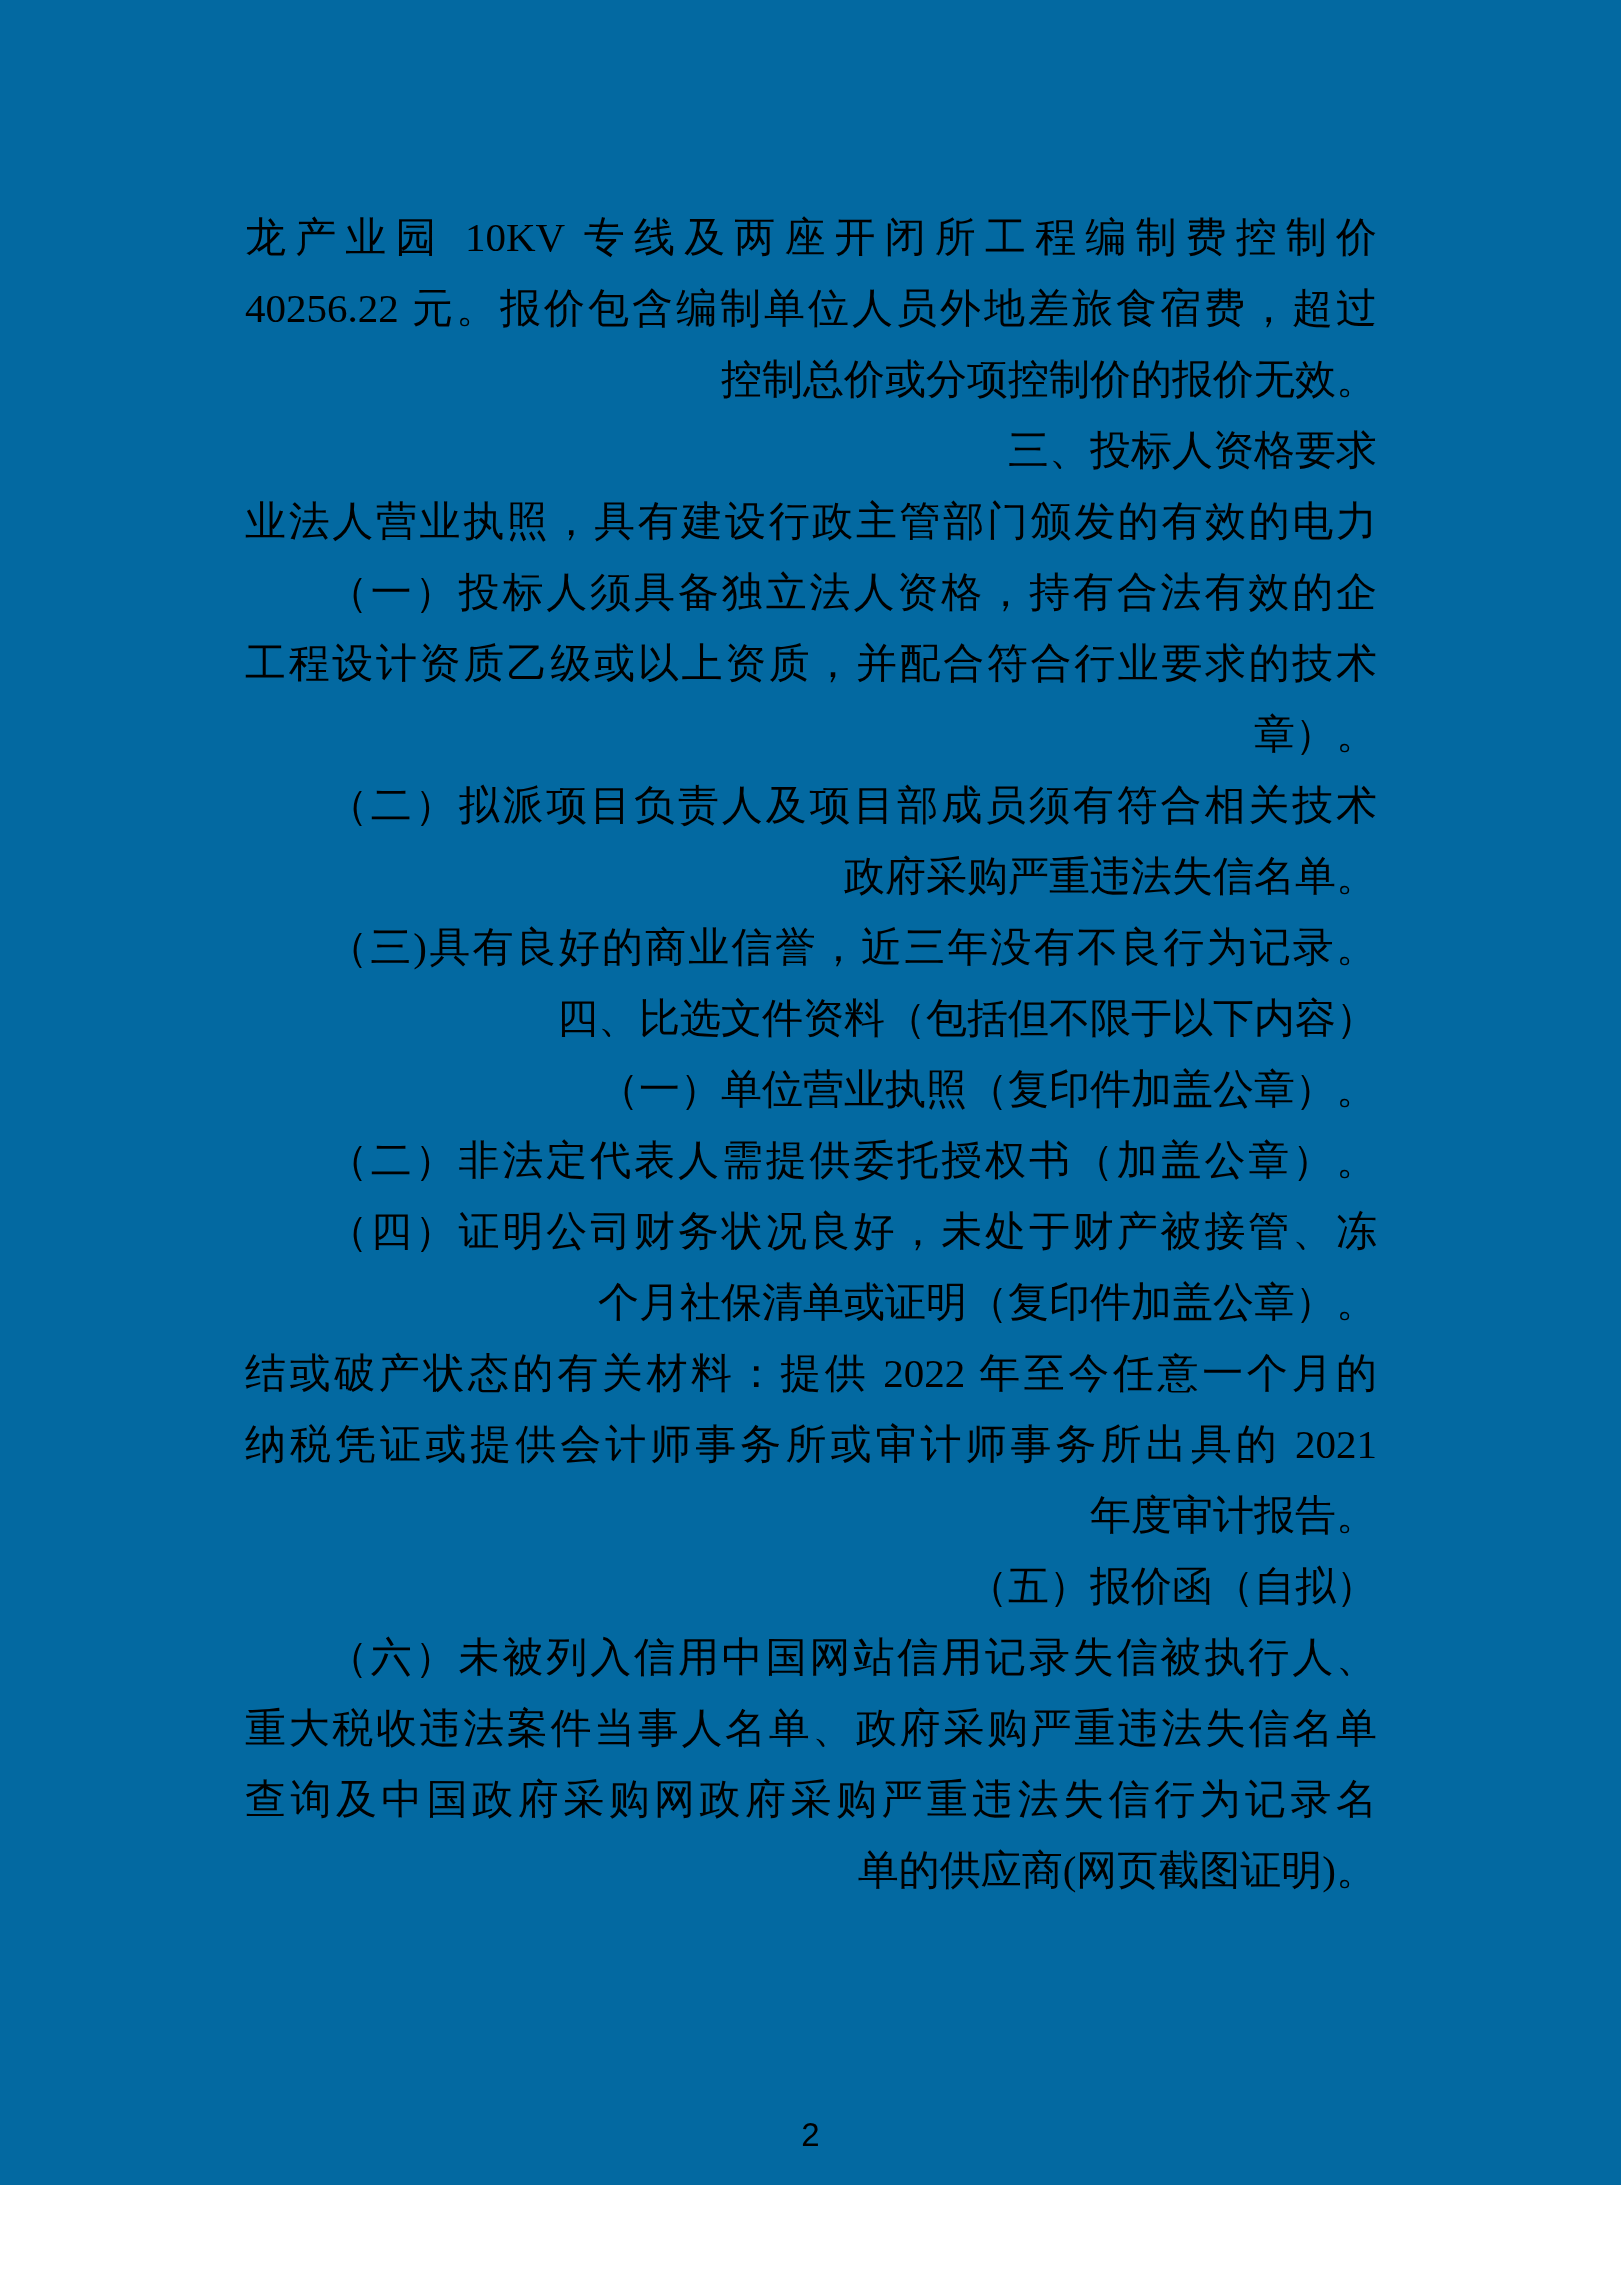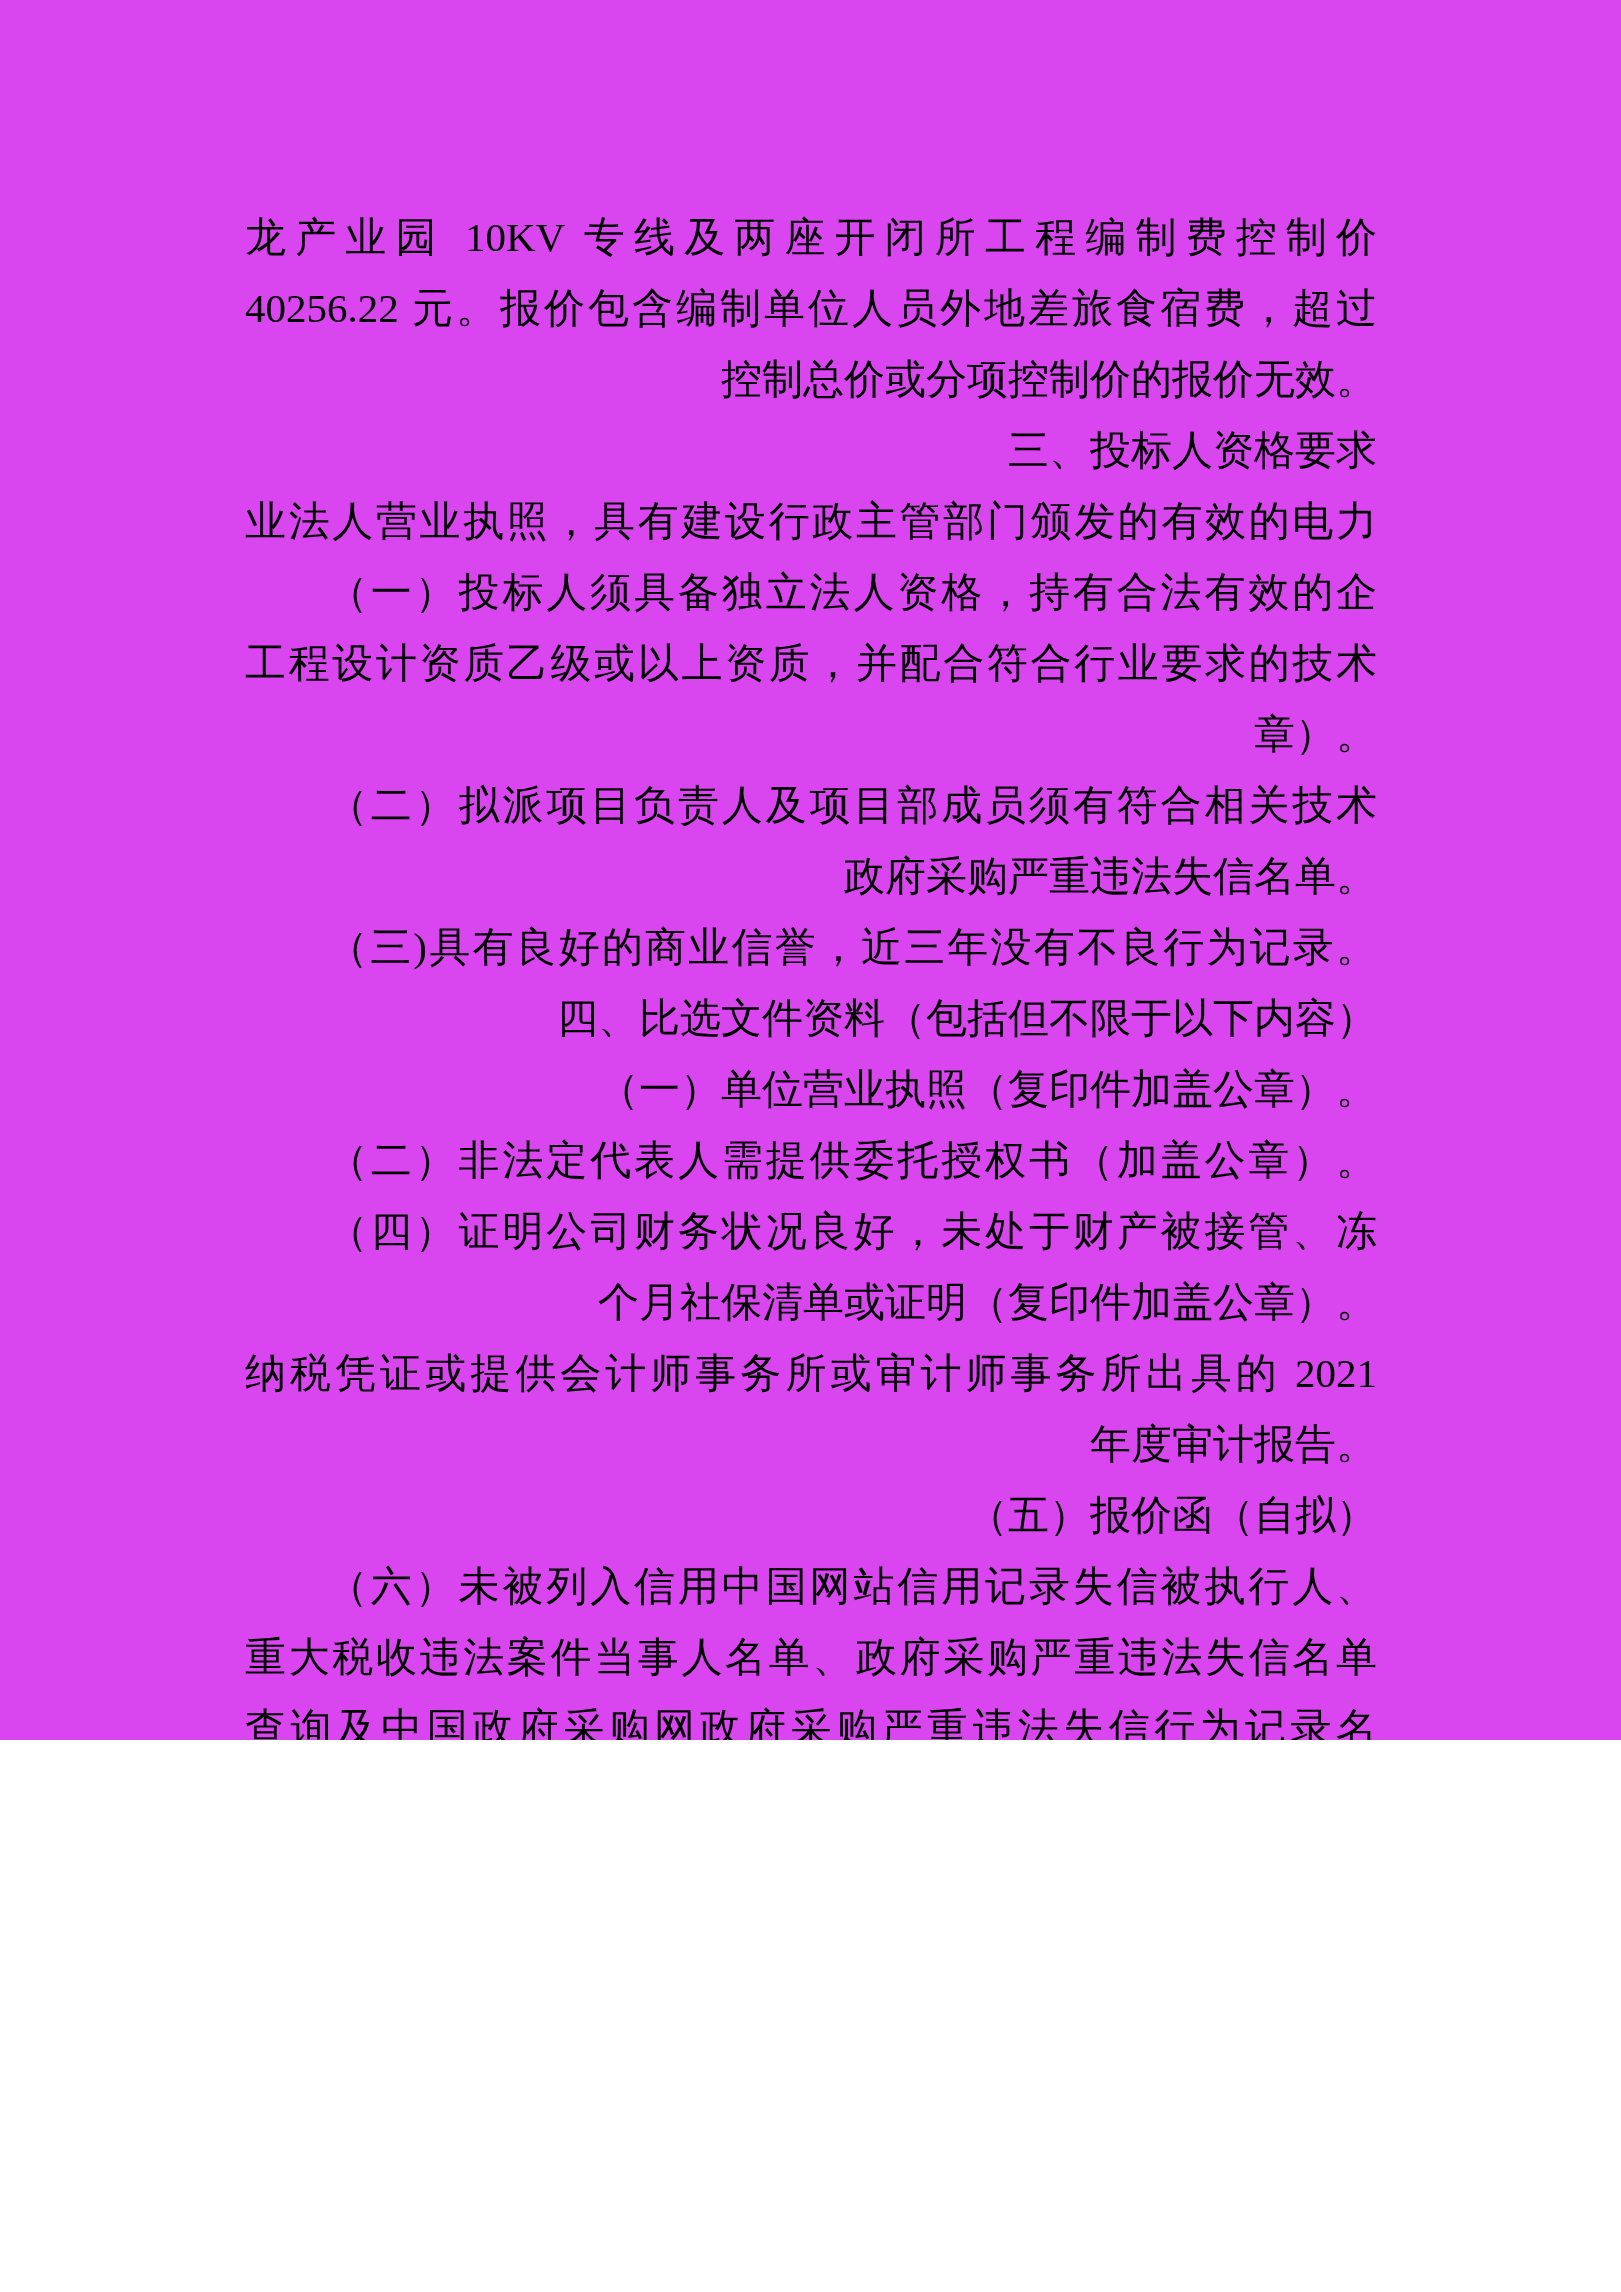--- a/index.html
+++ b/index.html
@@ -3,22 +3,22 @@
 <meta charset="utf-8">
 <style>
   html, body {
     margin: 0;
     padding: 0;
     background: #ffffff;
   }
   .page {
     position: relative;
     width: 1621px;
-    height: 1740px;
-    background: #d946ef;
+    height: 2185px;
+    background: #0369a1;
     color: #000000;
     font-family: "Liberation Serif", "DejaVu Serif", serif;
     overflow: hidden;
   }
   .textblock {
     position: absolute;
     left: 245px;
     top: 202px;
     width: 1132px;
   }
@@ -66,20 +66,21 @@
     <div class="line fill">工程设计资质乙级或以上资质，并配合符合行业要求的技术</div>
     <div class="line">章）。</div>
     <div class="line indent fill">（二）拟派项目负责人及项目部成员须有符合相关技术</div>
     <div class="line">政府采购严重违法失信名单。</div>
     <div class="line indent fill">（三)具有良好的商业信誉，近三年没有不良行为记录。</div>
     <div class="line indent bold">四、比选文件资料（包括但不限于以下内容）</div>
     <div class="line indent">（一）单位营业执照（复印件加盖公章）。</div>
     <div class="line indent fill">（二）非法定代表人需提供委托授权书（加盖公章）。</div>
     <div class="line indent fill">（四）证明公司财务状况良好，未处于财产被接管、冻</div>
     <div class="line">个月社保清单或证明（复印件加盖公章）。</div>
+    <div class="line fill">结或破产状态的有关材料：提供 2022 年至今任意一个月的</div>
     <div class="line fill">纳税凭证或提供会计师事务所或审计师事务所出具的 2021</div>
     <div class="line">年度审计报告。</div>
     <div class="line indent">（五）报价函（自拟）</div>
     <div class="line indent fill">（六）未被列入信用中国网站信用记录失信被执行人、</div>
     <div class="line fill">重大税收违法案件当事人名单、政府采购严重违法失信名单</div>
     <div class="line fill">查询及中国政府采购网政府采购严重违法失信行为记录名</div>
     <div class="line">单的供应商(网页截图证明)。</div>
   </div>
 
   <div class="footer">

